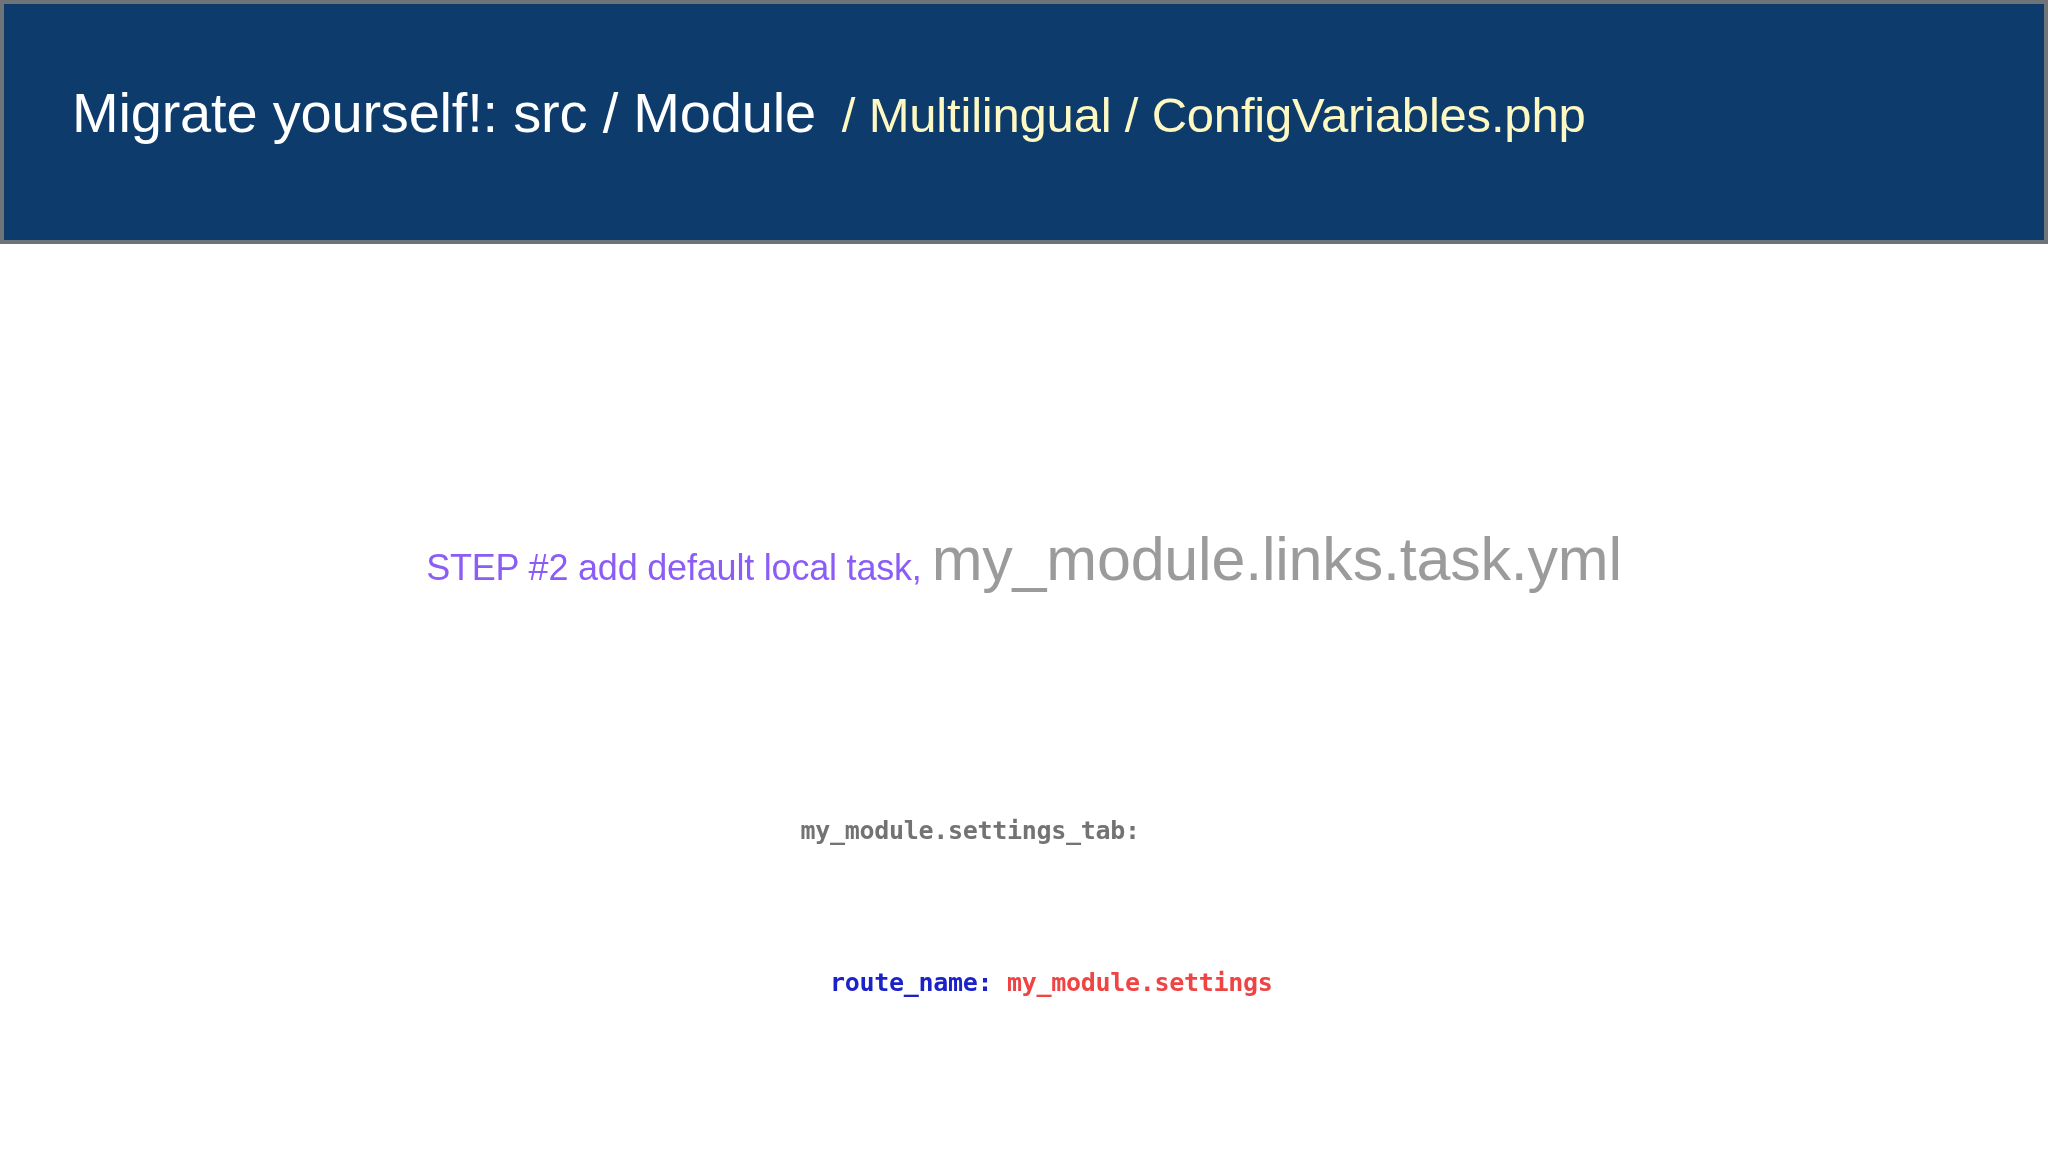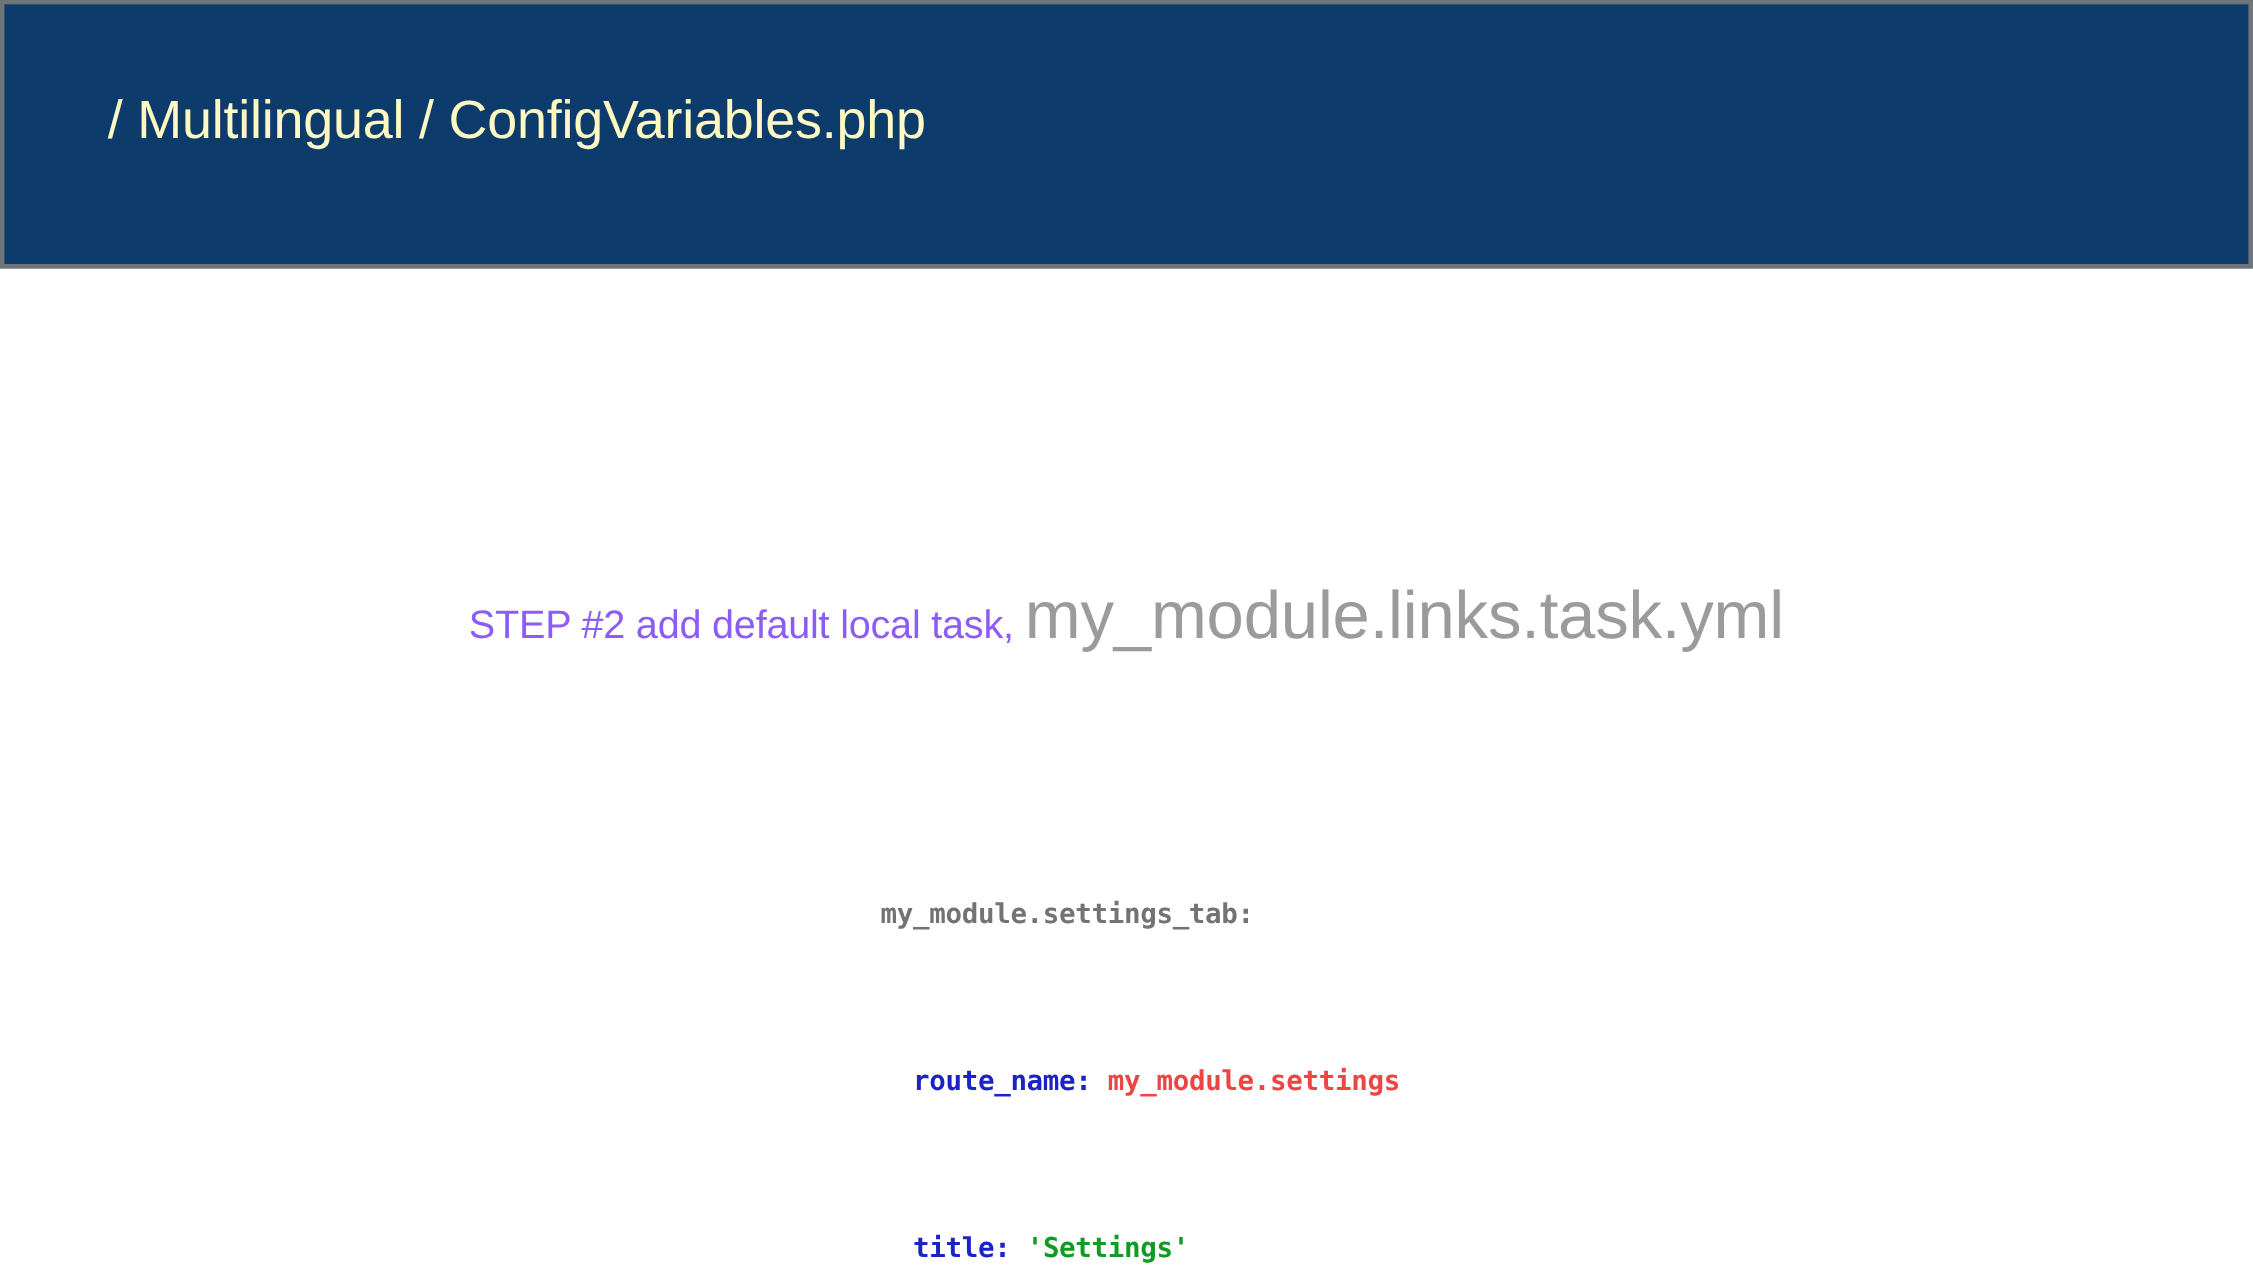--- a/index.html
+++ b/index.html
@@ -115,41 +115,39 @@
   .tok-value    { color: #ef4444; font-weight: bold; }
   .tok-string   { color: #129b22; }
 </style>
 </head>
 <body>
 
 <div id="slide">
 
   <div id="header-bar">
     <div id="header-inner">
+      <span id="slide-title">Migrate yourself!: src / Module</span>
       <span id="breadcrumb">/ Multilingual / ConfigVariables.php</span>
     </div>
   </div>
 
   <div id="step-line">
     <span class="step-strong">STEP #2 add default local task,</span><span class="step-file">my_module.links.task.yml</span>
   </div>
 
   <div id="code-block">
 
     <div class="code-line">
       <span class="tok-anchor">my_module.settings_tab</span><span class="tok-anchor">:</span>
     </div>
 
     <div class="code-line">
       <span>  </span><span class="tok-key">route_name</span><span class="tok-punct">:</span><span> </span><span class="tok-value">my_module.settings</span>
     </div>
 
-    <div class="code-line">
-      <span>  </span><span class="tok-key">title</span><span class="tok-punct">:</span><span> </span><span class="tok-string">'Settings'</span>
-    </div>
 
     
 
     
 
   </div>
 
 </div>
 
 </body></html>

